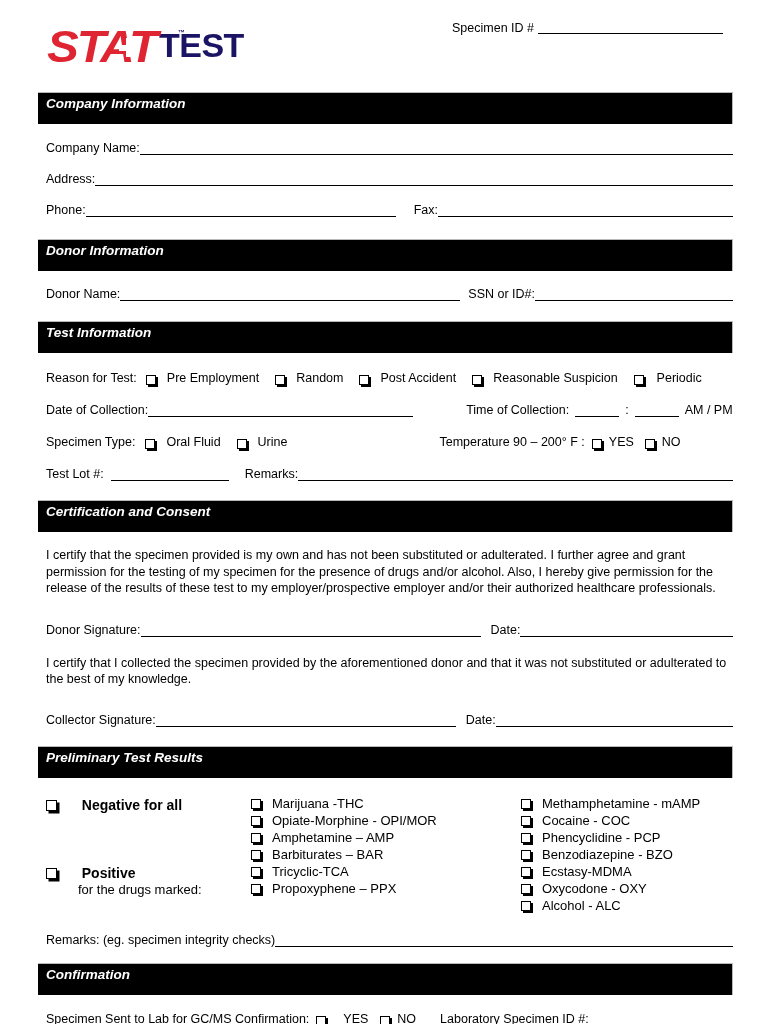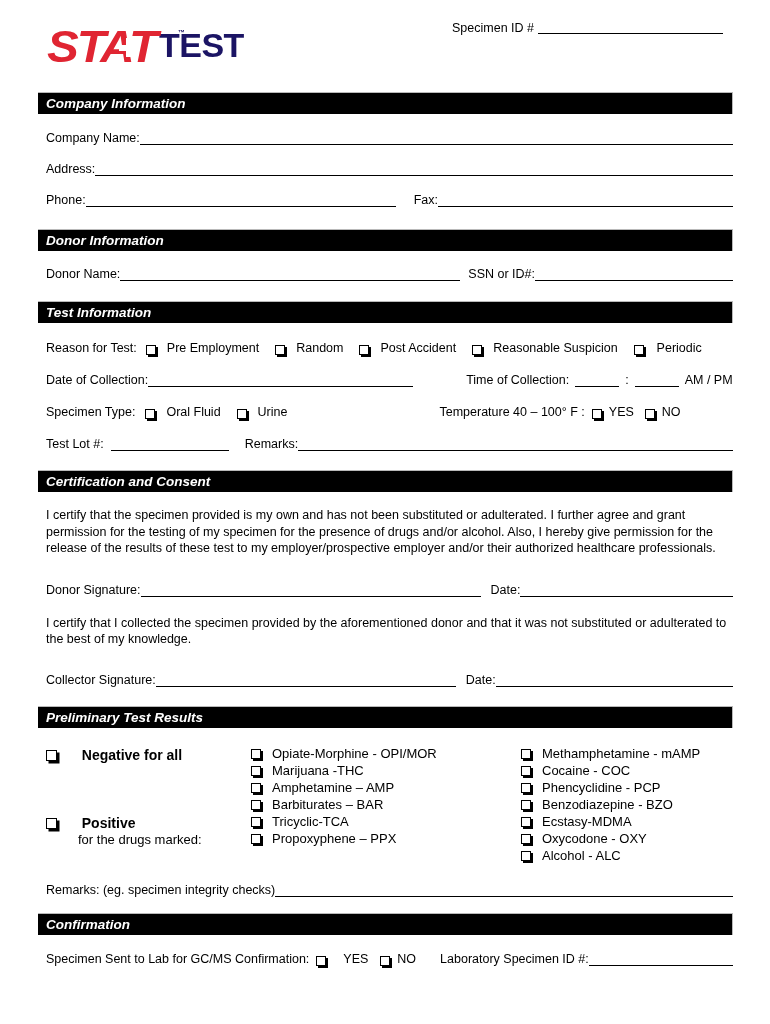--- a/index.html
+++ b/index.html
@@ -121,21 +121,21 @@
     margin: 0 37px 0 38px;
     background: #000000;
     color: #ffffff;
     font-size: 13.5px;
     font-weight: bold;
     font-style: italic;
     padding: 3px 0 4px 8px;
     border-top: 1px solid #b9b9b9;
     border-right: 1px solid #b9b9b9;
     box-sizing: border-box;
-    height: 22px;
+    height: 32px;
     line-height: 16px;
   }
 
   .body-block {
     padding: 0 37px 0 46px;
     font-size: 12.5px;
   }
 
   .row {
     display: flex;
@@ -311,21 +311,21 @@
       <span class="lbl">Specimen Type:</span>
       <span class="gap" style="width:10px"></span>
       <span class="cb"></span>
       <span class="gap" style="width:8px"></span>
       <span class="lbl">Oral Fluid</span>
       <span class="gap" style="width:16px"></span>
       <span class="cb"></span>
       <span class="gap" style="width:8px"></span>
       <span class="lbl">Urine</span>
       <span class="gap" style="width:152px"></span>
-      <span class="lbl">Temperature 40 – 100° F :</span>
+      <span class="lbl">Temperature 90 – 200° F :</span>
       <span class="gap" style="width:7px"></span>
       <span class="cb"></span>
       <span class="gap" style="width:4px"></span>
       <span class="lbl">YES</span>
       <span class="gap" style="width:11px"></span>
       <span class="cb"></span>
       <span class="gap" style="width:4px"></span>
       <span class="lbl">NO</span>
     </div>
 
@@ -381,22 +381,22 @@
       <div style="height:52px"></div>
       <div class="res-bigrow">
         <span class="cb lg"></span>
         <span style="display:inline-block;width:14px"></span>
         <span>Positive</span>
       </div>
       <div class="res-sub">for the drugs marked:</div>
     </div>
 
     <div class="drug-col c1">
+      <div class="drug"><span class="cb"></span><span>Marijuana -THC</span></div>
       <div class="drug"><span class="cb"></span><span>Opiate-Morphine - OPI/MOR</span></div>
-      <div class="drug"><span class="cb"></span><span>Marijuana -THC</span></div>
       <div class="drug"><span class="cb"></span><span>Amphetamine – AMP</span></div>
       <div class="drug"><span class="cb"></span><span>Barbiturates – BAR</span></div>
       <div class="drug"><span class="cb"></span><span>Tricyclic-TCA</span></div>
       <div class="drug"><span class="cb"></span><span>Propoxyphene – PPX</span></div>
     </div>
 
     <div class="drug-col c2">
       <div class="drug"><span class="cb"></span><span>Methamphetamine - mAMP</span></div>
       <div class="drug"><span class="cb"></span><span>Cocaine - COC</span></div>
       <div class="drug"><span class="cb"></span><span>Phencyclidine - PCP</span></div>

